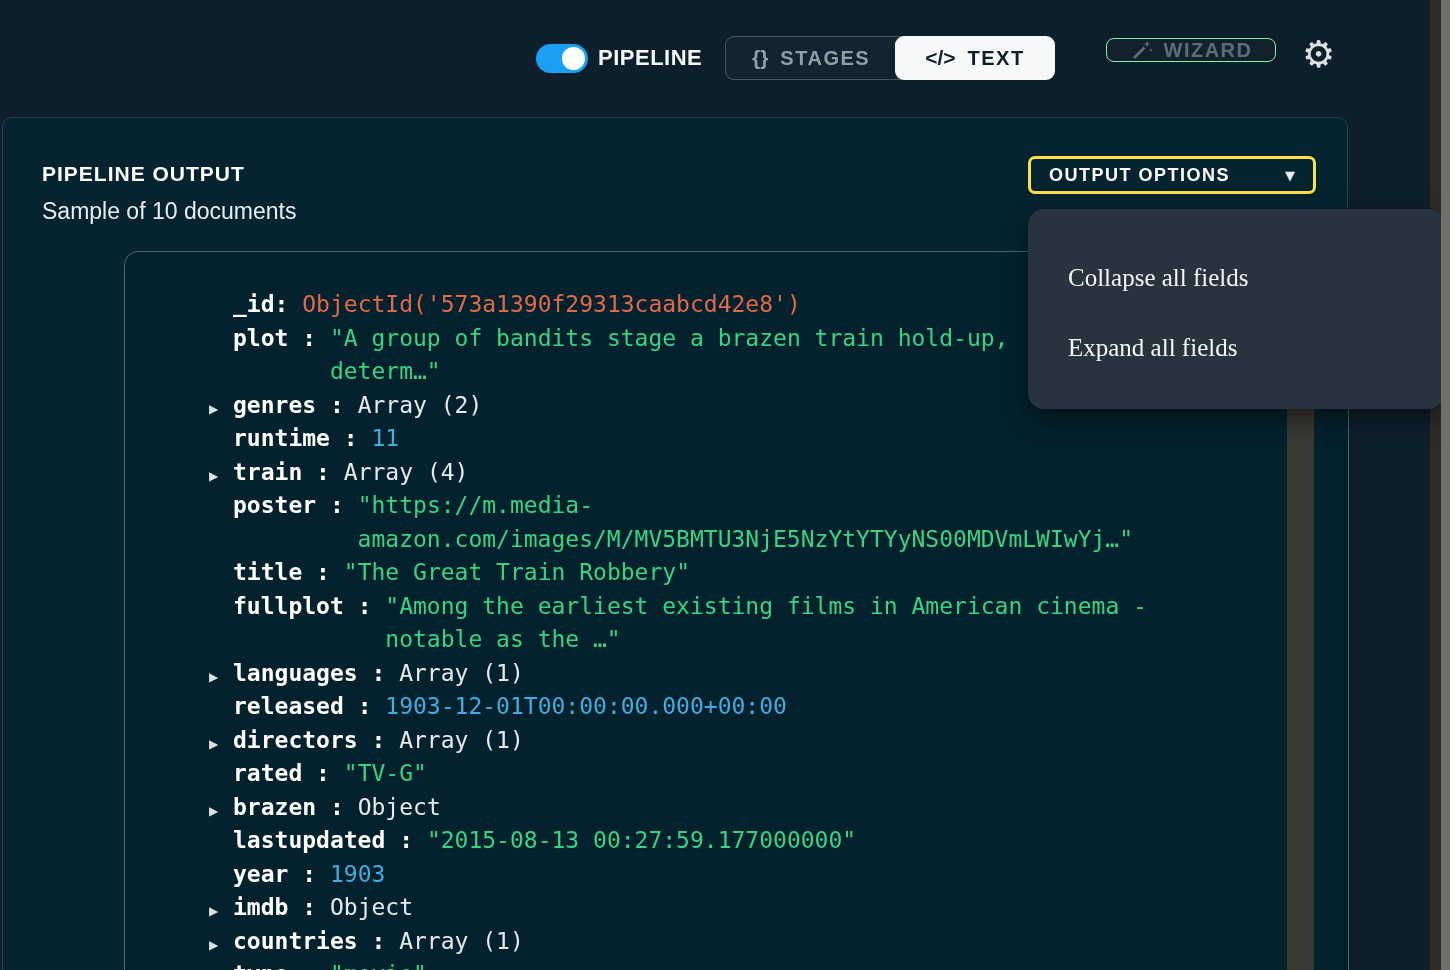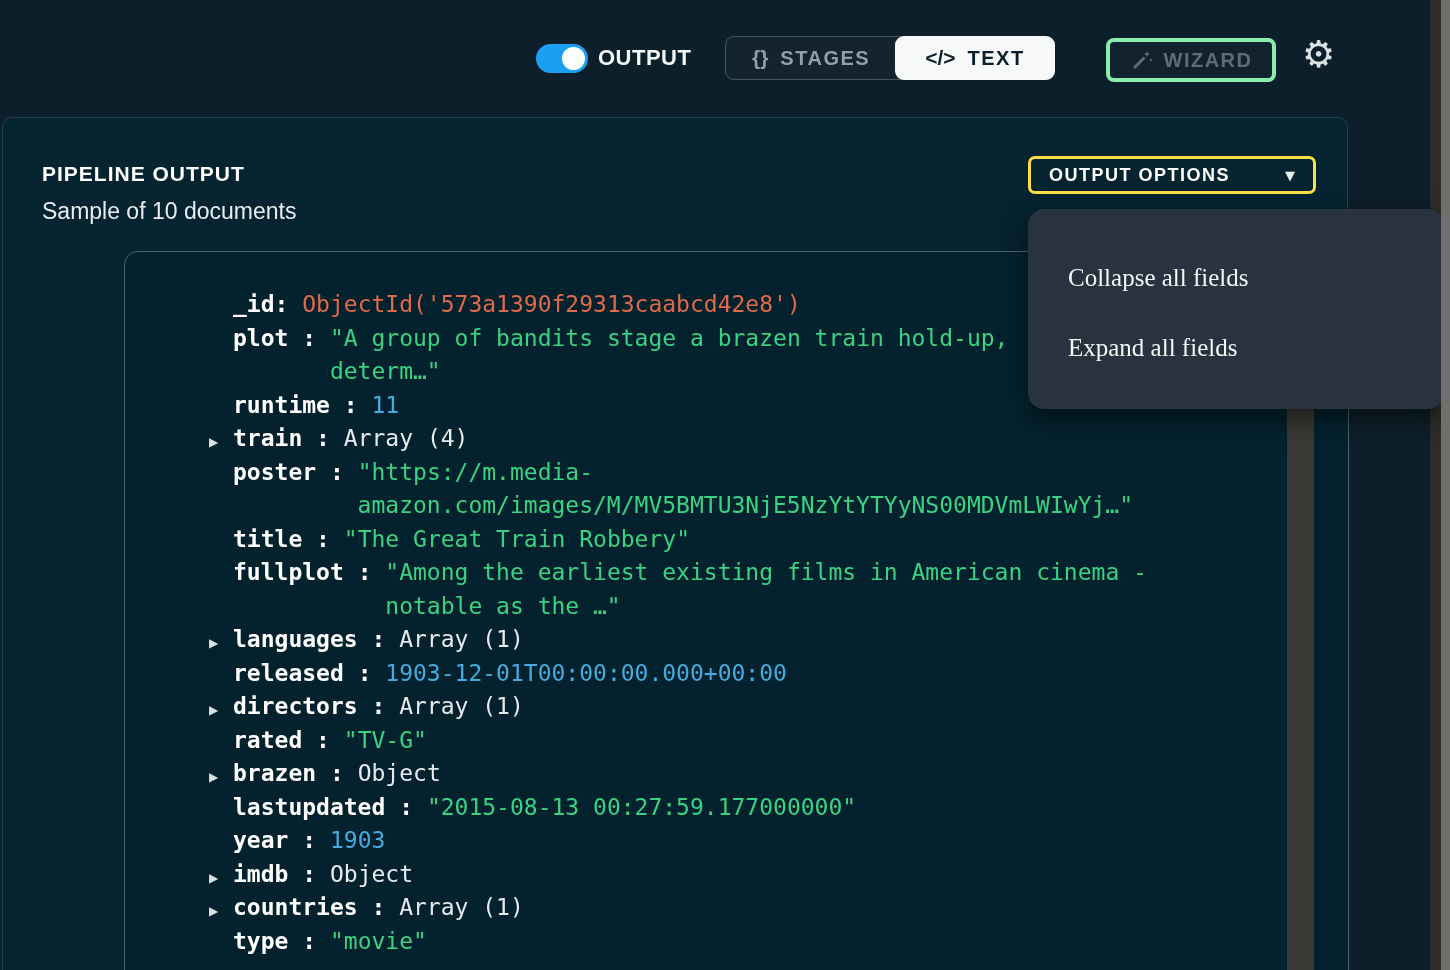--- a/index.html
+++ b/index.html
@@ -7,21 +7,21 @@
   .abs{position:absolute;}
 
   
   .toggle{left:536px;top:44px;width:52px;height:29px;border-radius:15px;background:#1a9ff2;cursor:pointer;}
   .toggle .knob{position:absolute;right:3px;top:3px;width:23px;height:23px;border-radius:50%;background:#ffffff;}
   .preview-label{left:598px;top:45px;font-size:22px;font-weight:bold;color:#f4f8f8;letter-spacing:.5px;}
   .segc{left:725px;top:36px;height:44px;border:1px solid #46565f;border-radius:9px;display:flex;background:#132430;box-sizing:border-box;}
   .seg{display:flex;align-items:center;gap:12px;padding:0 26px;color:#949fa5;font-weight:bold;font-size:20px;letter-spacing:1.5px;cursor:pointer;}
   .seg .segicon{font-weight:bold;font-size:21px;letter-spacing:0;}
   .seg.active{background:#f7f9f9;color:#0c1f29;border-radius:9px;margin:-1px;padding:0 30px;}
-  .wizard{left:1106px;top:38px;height:44px;width:170px;border:4px solid #86efac;border-radius:8px;
+  .wizard{left:1106px;top:38px;height:24px;width:170px;border:1px solid #86efac;border-radius:8px;
     display:flex;align-items:center;justify-content:center;gap:10px;color:#5e6d75;font-weight:bold;
     font-size:20px;letter-spacing:1.5px;background:#11222c;box-sizing:border-box;cursor:pointer;}
   .gear{left:1302px;top:36px;font-size:37px;line-height:37px;color:#dae2e4;font-family:"DejaVu Sans",sans-serif;cursor:pointer;}
 
   
   .card{left:2px;top:117px;width:1346px;height:870px;border:1px solid #24404d;border-radius:10px;
     background:#062330;box-sizing:border-box;}
   .card-title{left:39px;top:44px;font-size:21px;font-weight:bold;color:#ffffff;letter-spacing:1px;}
   .card-sub{left:39px;top:80px;font-size:23px;color:#e8eef0;}
   .oo-btn{left:1025px;top:38px;width:288px;height:38px;border:3px solid #fde047;border-radius:7px;
@@ -55,21 +55,21 @@
   .sb-thumb{left:1287px;top:395px;width:27px;height:575px;background:#3b3934;z-index:4;}
   .edge-dark{left:1430px;top:0;width:11px;height:970px;background:#2e2c28;z-index:5;}
   .edge-gray{left:1441px;top:0;width:9px;height:970px;background:#716f6c;z-index:9;}
 </style>
 </head>
 <body>
 
 <div class="abs toggle">
   <span class="knob"></span>
 </div>
-<div class="abs preview-label">OUTPUT</div>
+<div class="abs preview-label">PIPELINE</div>
 
 <div class="abs segc">
   <div class="seg">
     <span class="segicon">{}</span>
     <span>STAGES</span>
   </div>
   <div class="seg active">
     <span class="segicon">&lt;/&gt;</span>
     <span>TEXT</span>
   </div>
@@ -95,20 +95,21 @@
   <div class="abs oo-btn">
     <span class="lbl">OUTPUT OPTIONS</span>
     <span class="caret">▼</span>
   </div>
 
   <div class="abs panel">
     <div class="code">
       <div class="cl"><span class="ar"></span><span class="k">_id</span><span class="sp">: </span><span class="v orange">ObjectId('573a1390f29313caabcd42e8')</span></div>
       <div class="cl"><span class="ar"></span><span class="k">plot</span><span class="sp"> : </span><span class="v green">"A group of bandits stage a brazen train hold-up,</span></div>
       <div class="cl cont7"><span class="v green">determ…"</span></div>
+      <div class="cl"><span class="ar">▶</span><span class="k">genres</span><span class="sp"> : </span><span class="v plain">Array (2)</span></div>
       <div class="cl"><span class="ar"></span><span class="k">runtime</span><span class="sp"> : </span><span class="v blue">11</span></div>
       <div class="cl"><span class="ar">▶</span><span class="k">train</span><span class="sp"> : </span><span class="v plain">Array (4)</span></div>
       <div class="cl"><span class="ar"></span><span class="k">poster</span><span class="sp"> : </span><span class="v green">"https://m.media-</span></div>
       <div class="cl cont9"><span class="v green">amazon.com/images/M/MV5BMTU3NjE5NzYtYTYyNS00MDVmLWIwYj…"</span></div>
       <div class="cl"><span class="ar"></span><span class="k">title</span><span class="sp"> : </span><span class="v green">"The Great Train Robbery"</span></div>
       <div class="cl"><span class="ar"></span><span class="k">fullplot</span><span class="sp"> : </span><span class="v green">"Among the earliest existing films in American cinema -</span></div>
       <div class="cl cont11"><span class="v green">notable as the …"</span></div>
       <div class="cl"><span class="ar">▶</span><span class="k">languages</span><span class="sp"> : </span><span class="v plain">Array (1)</span></div>
       <div class="cl"><span class="ar"></span><span class="k">released</span><span class="sp"> : </span><span class="v blue">1903-12-01T00:00:00.000+00:00</span></div>
       <div class="cl"><span class="ar">▶</span><span class="k">directors</span><span class="sp"> : </span><span class="v plain">Array (1)</span></div>

